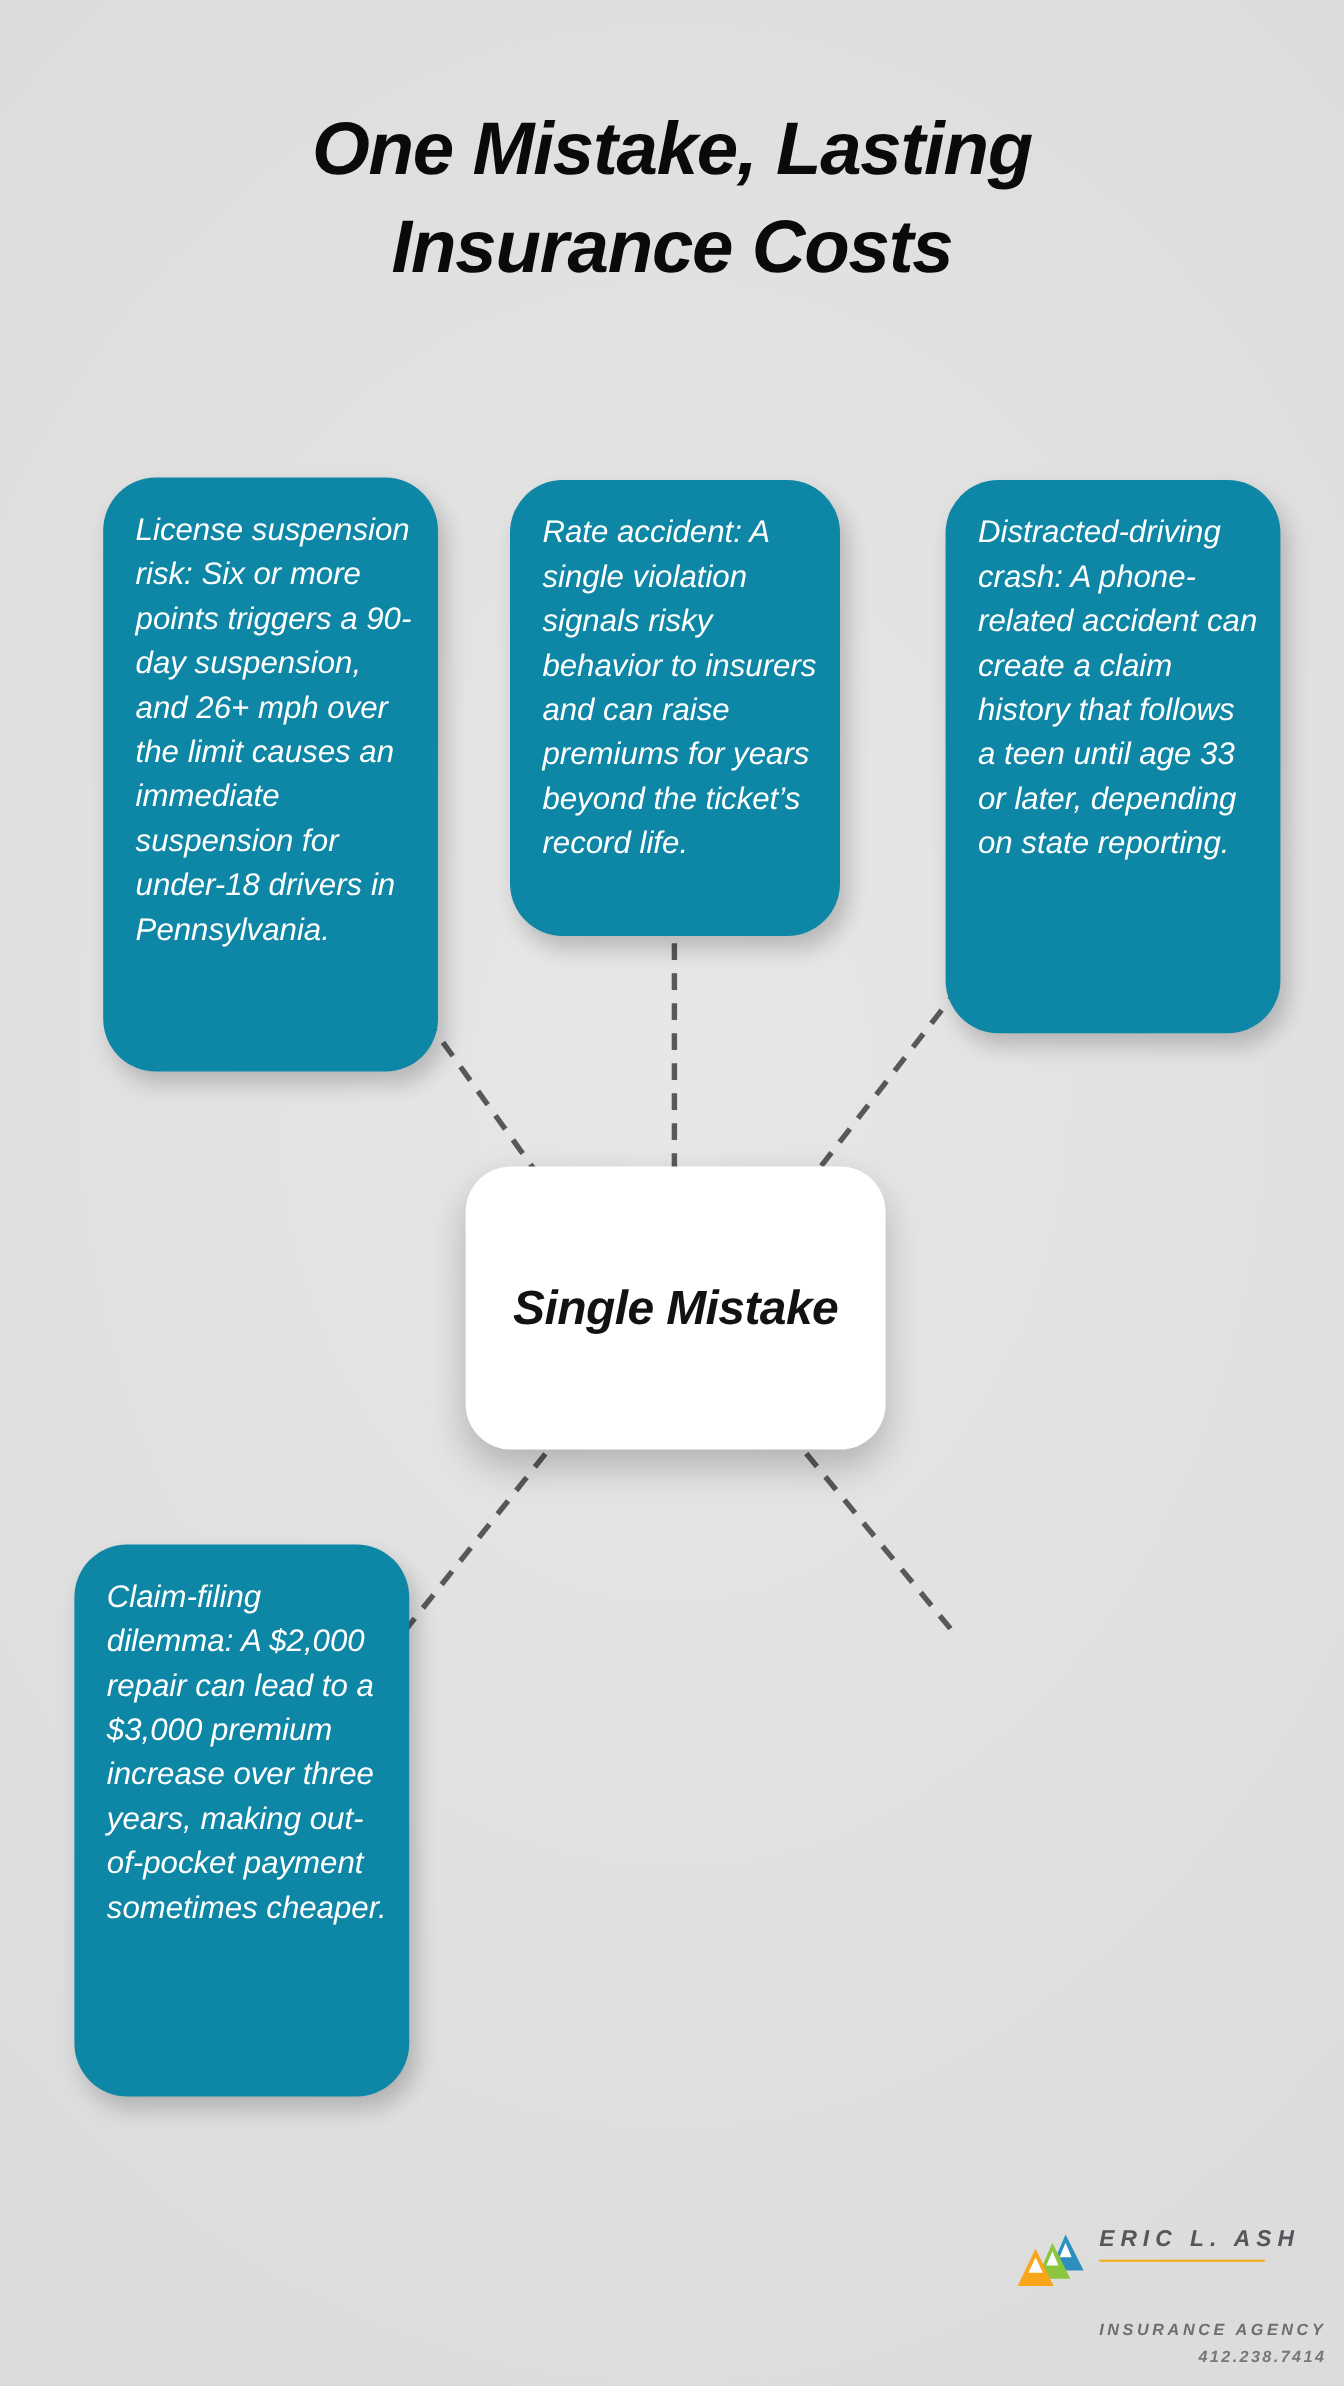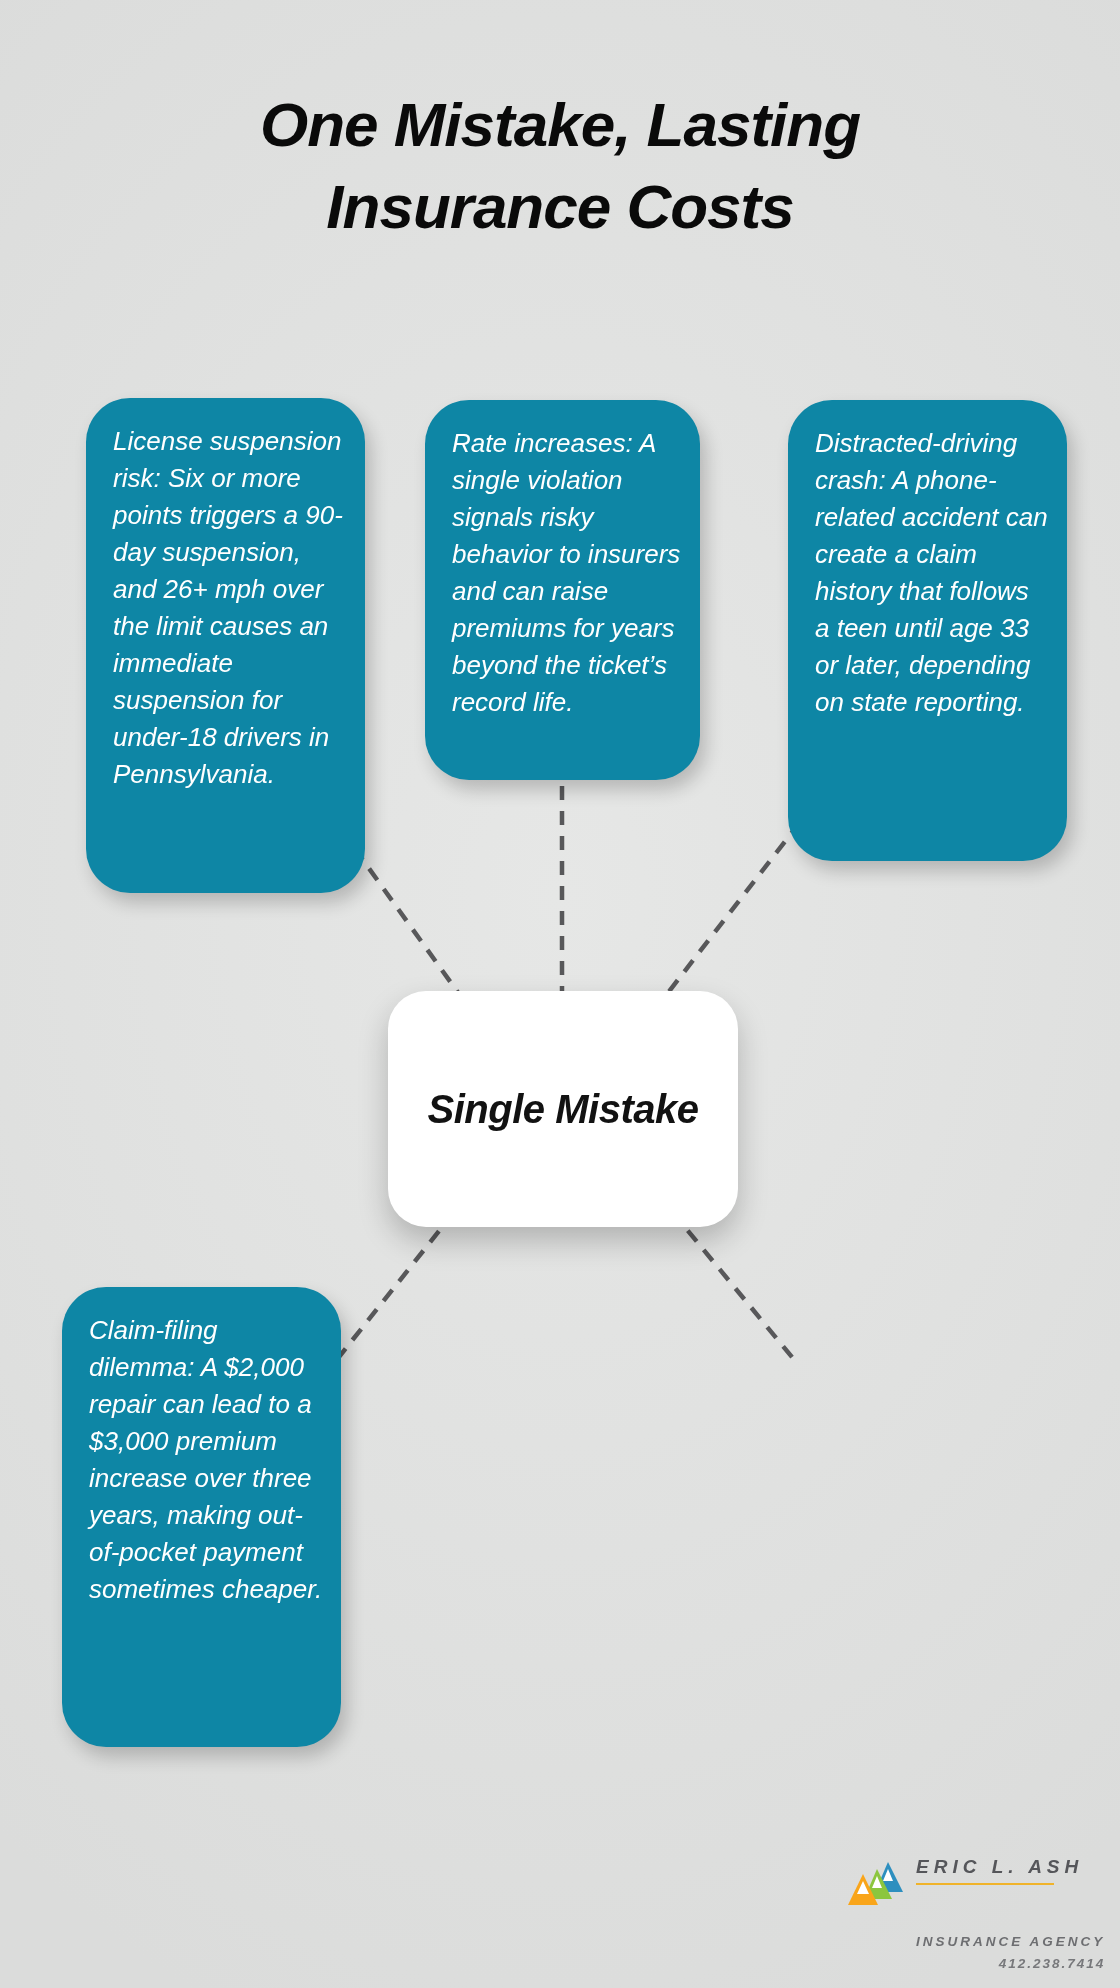--- a/index.html
+++ b/index.html
@@ -51,21 +51,21 @@
   .node-top-right  {left:788px; top:400px;  width:279px; height:461px;}
   .node-bottom-left{left:62px;  top:1287px; width:279px; height:460px;}
   .node-bottom-right{left:788px;top:1287px; width:279px; height:461px;}
   .center-node{
     position:absolute;
     left:388px;top:972px;
     width:350px;height:236px;
     background:#ffffff;
     border-radius:38px;
     box-shadow:0 14px 30px rgba(0,0,0,0.22);
-    display:flex;align-items:center;justify-content:center;margin-top:19px;
+    display:flex;align-items:center;justify-content:center;
   }
   .center-label{
     font-size:40px;
     font-weight:bold;
     color:#121212;
     letter-spacing:-0.5px;
   }
   .brand{
     position:absolute;
     left:848px;top:1856px;
@@ -124,21 +124,21 @@
     <line x1="800" y1="822" x2="650" y2="1016"></line>
     <line x1="470" y1="1192" x2="335" y2="1362"></line>
     <line x1="656" y1="1192" x2="796" y2="1362"></line>
   </svg>
 
   <div class="node node-top-left">
     <span>License suspension risk: Six or more points triggers a 90-day suspension, and 26+ mph over the limit causes an immediate suspension for under-18 drivers in Pennsylvania.</span>
   </div>
 
   <div class="node node-top-mid">
-    <span>Rate increases: A single violation signals risky behavior to insurers and can raise premiums for years beyond the ticket’s record life.</span>
+    <span>Rate accident: A single violation signals risky behavior to insurers and can raise premiums for years beyond the ticket’s record life.</span>
   </div>
 
   <div class="node node-top-right">
     <span>Distracted-driving crash: A phone-related accident can create a claim history that follows a teen until age 33 or later, depending on state reporting.</span>
   </div>
 
   <div class="center-node">
     <span class="center-label">Single Mistake</span>
   </div>
 

